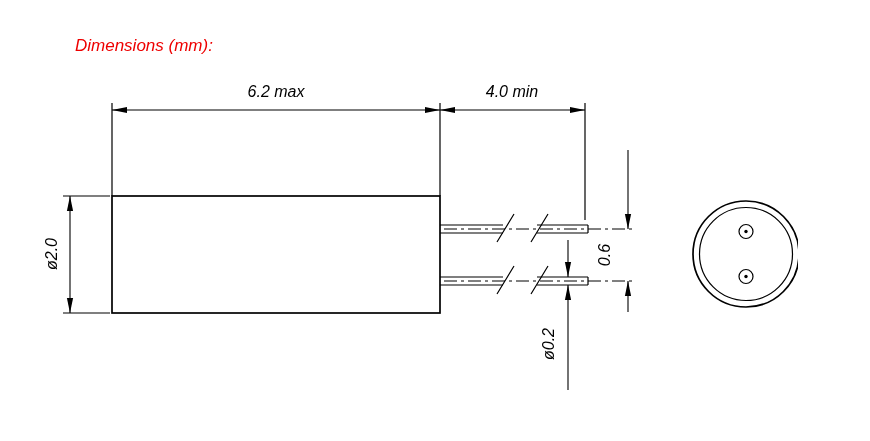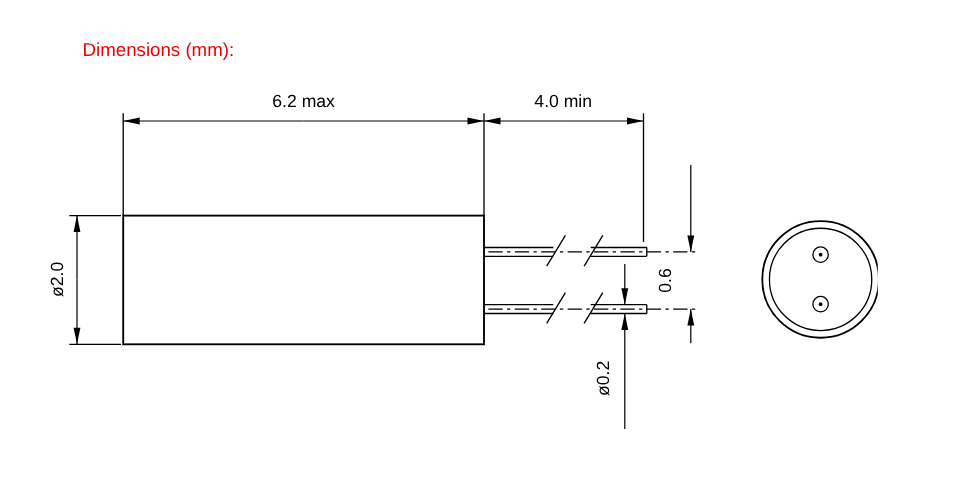--- a/index.html
+++ b/index.html
@@ -7,20 +7,21 @@
     padding: 0;
     background: #ffffff;
   }
   .canvas {
     width: 798px;
     height: 441px;
     background: var(--background, #ffffff);
     font-family: "Liberation Sans", "DejaVu Sans", sans-serif;
     position: relative;
     overflow: hidden;
+    font-style: italic;
   }
   svg { display: block; }
   .ln { stroke: var(--line, #000000); fill: none; stroke-linecap: butt; }
   .thick { stroke-width: 1.7; }
   .thin { stroke-width: 1.2; }
   .dim { stroke-width: 1.1; }
   .centerline { stroke-width: 1; stroke-dasharray: 13 4 3 4; }
   .arrowhead { fill: var(--line, #000000); stroke: none; }
   .dim-text { font-size: 16px; fill: var(--line, #000000); }
   .title-text { font-size: 17px; fill: var(--title, #ee0000); }

